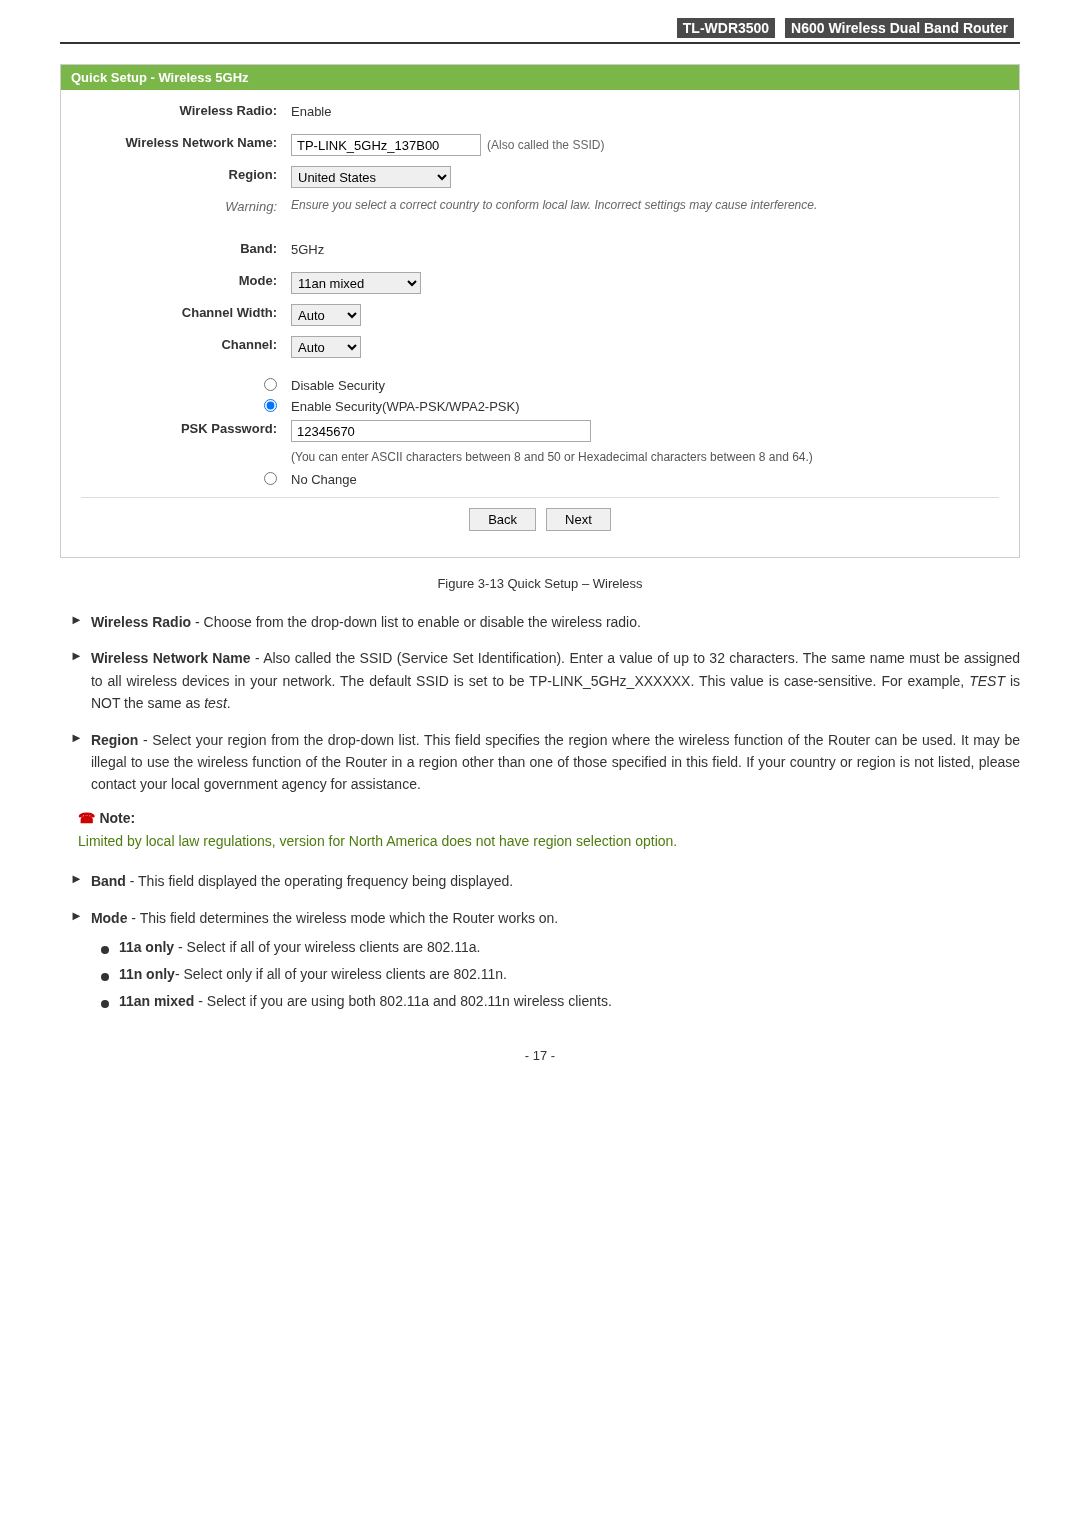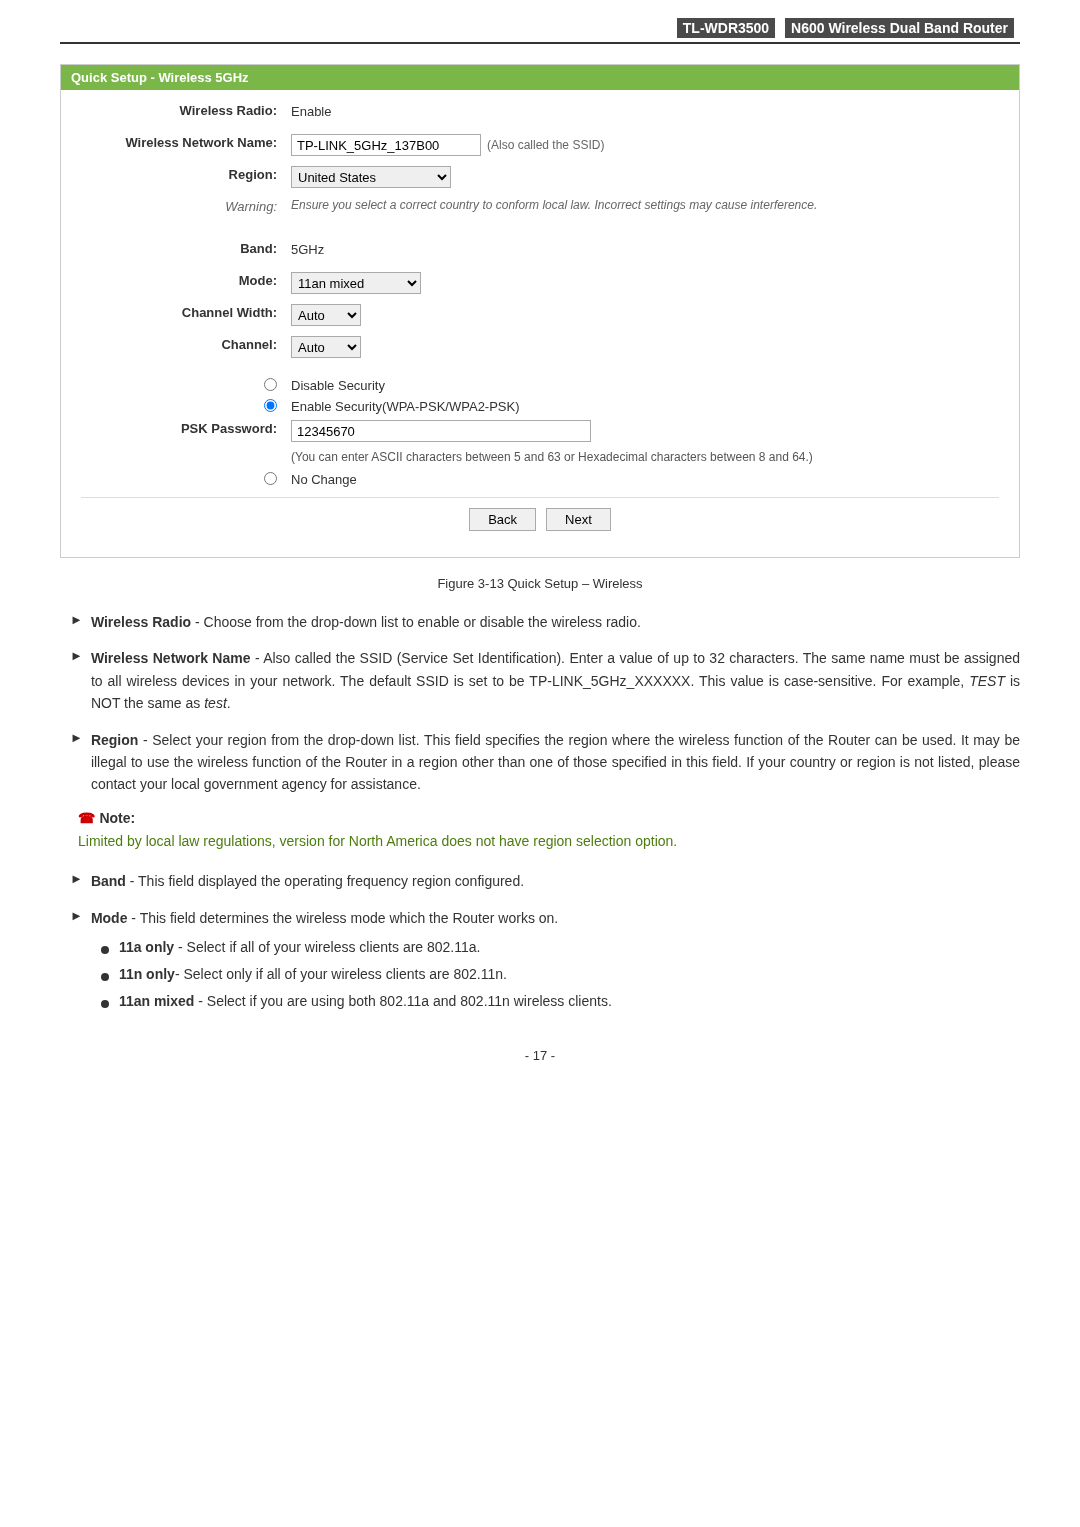--- a/index.html
+++ b/index.html
@@ -304,21 +304,21 @@
       </div>
       <div style="display:flex;align-items:center">
         <span class="form-text">Enable Security(WPA-PSK/WPA2-PSK)</span>
       </div>
     </div>
 
     <div class="form-row">
       <div class="form-label">PSK Password:</div>
       <div class="form-control-wrap" style="flex-direction:column;align-items:flex-start">
         <input type="text" class="form-input" style="width: 300px;" value="12345670">
-        <span class="psk-note">(You can enter ASCII characters between 5 and 63 or Hexadecimal characters between 8 and 64.)</span>
+        <span class="psk-note">(You can enter ASCII characters between 8 and 50 or Hexadecimal characters between 8 and 64.)</span>
       </div>
     </div>
 
     <div class="radio-row">
       <div class="radio-label-col">
         <input type="radio" name="security" style="">
       </div>
       <div style="display:flex;align-items:center">
         <span class="form-text">No Change</span>
       </div>
@@ -358,21 +358,21 @@
 <div class="note-box">
   <div class="note-title">
     <span class="note-icon">☎</span><span>Note:</span>
   </div>
   <div class="note-content">Limited by local law regulations, version for North America does not have region selection option.</div>
 </div>
 
 <div class="bullet-item">
   <span class="bullet-arrow">►</span>
   <span class="bullet-text">
-    <b>Band</b><span> - This field displayed the operating frequency region configured.</span>
+    <b>Band</b><span> - This field displayed the operating frequency being displayed.</span>
   </span>
 </div>
 
 <div class="bullet-item">
   <span class="bullet-arrow">►</span>
   <span class="bullet-text">
     <b>Mode</b><span> - This field determines the wireless mode which the Router works on.</span>
 
     
     <div class="sub-bullets">

